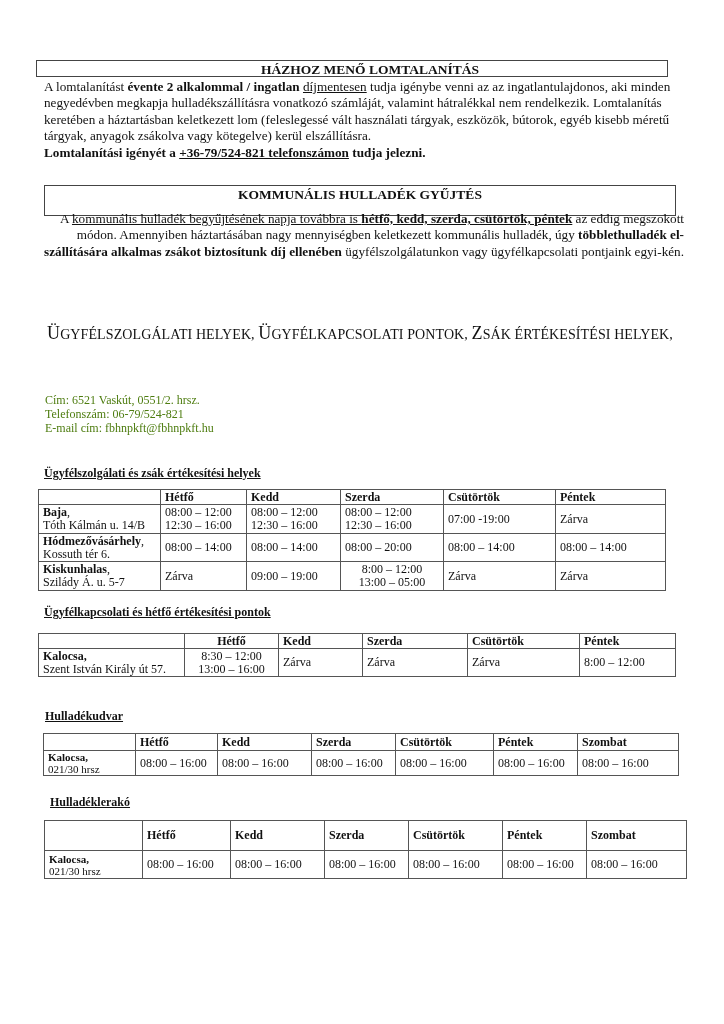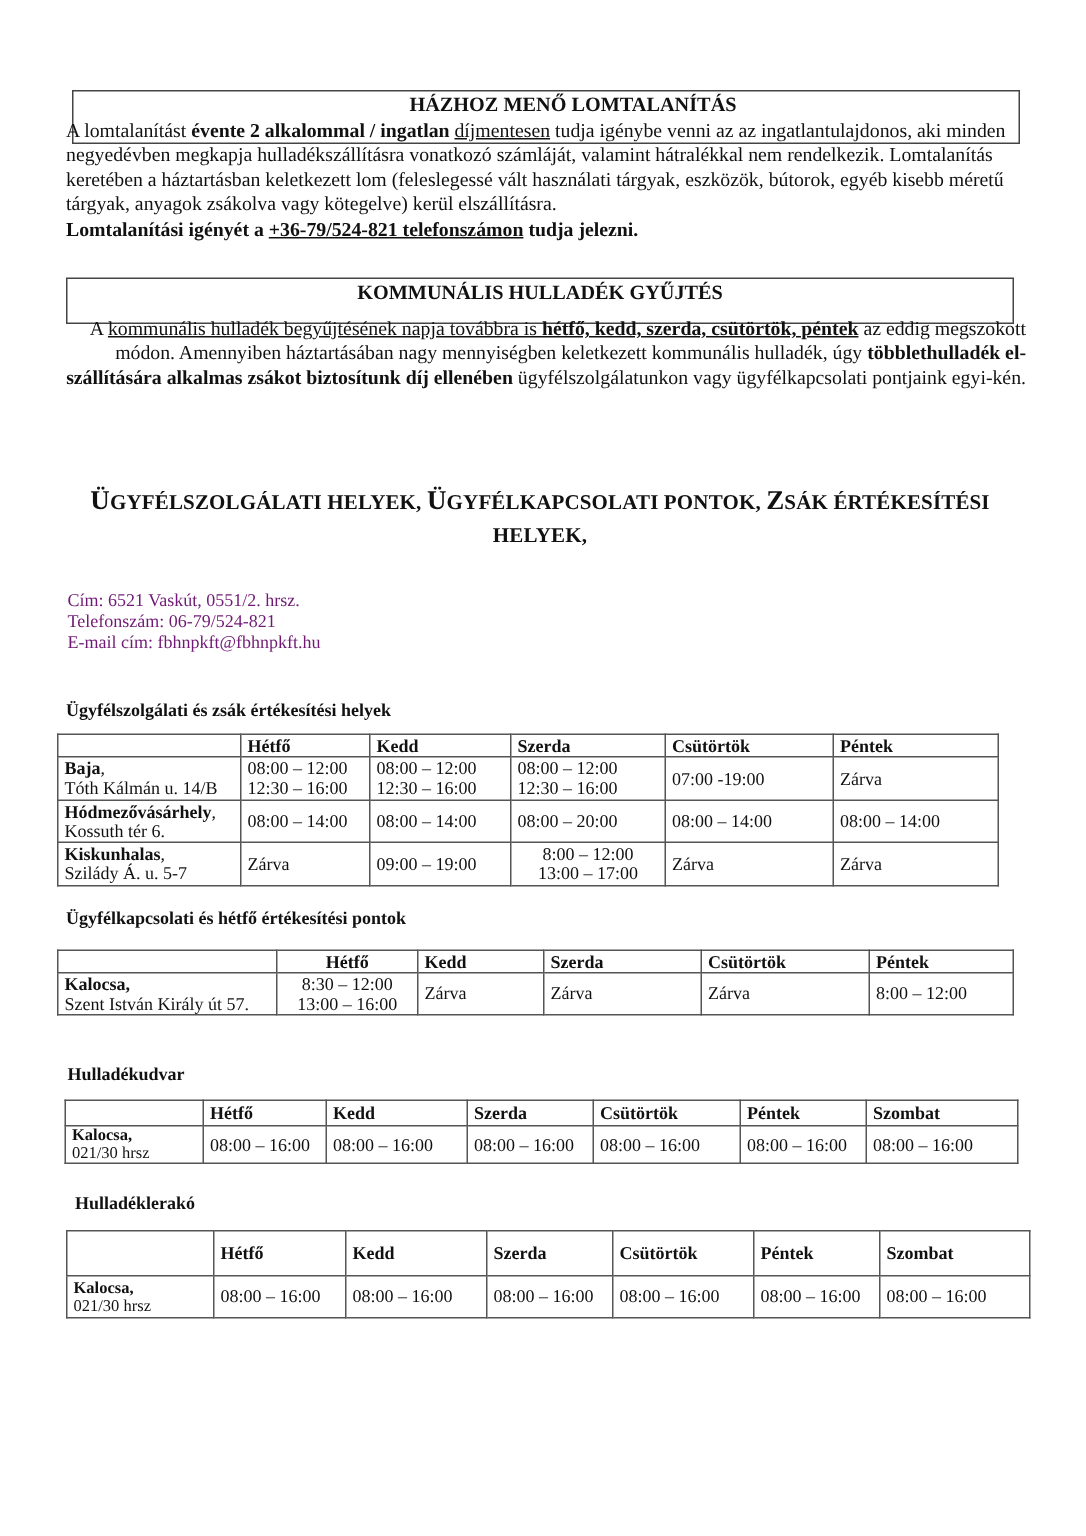--- a/index.html
+++ b/index.html
@@ -3,37 +3,37 @@
 <meta charset="utf-8">
 <style>
   html, body { margin:0; padding:0; background:#ffffff; }
   body { width:724px; height:1024px; position:relative; overflow:hidden;
          font-family:"Liberation Serif", serif; color:#111; font-size:13px; }
   .boxtitle { position:absolute; border:1px solid #444; text-align:center;
               font-weight:bold; font-size:13.5px; line-height:18px; box-sizing:border-box; }
   .para { position:absolute; font-size:13.2px; line-height:16.4px; }
   .para b { font-weight:bold; }
   .u { text-decoration:underline; }
-  .bigtitle { position:absolute; left:40px; width:640px; text-align:center; font-weight:bold;
+  .bigtitle { position:absolute; left:40px; width:640px; text-align:center; font-weight:normal;
               font-size:14px; line-height:22px; letter-spacing:0.1px; }
   .bigtitle .cap { font-size:18px; }
-  .contact { position:absolute; left:45px; font-size:12px; line-height:14px; color:#701a75; }
-  .sechead { position:absolute; font-weight:bold; font-size:12px; }
+  .contact { position:absolute; left:45px; font-size:12px; line-height:14px; color:#4d7c0f; }
+  .sechead { position:absolute; font-weight:bold; font-size:12px; text-decoration:underline; }
   table { position:absolute; border-collapse:collapse; font-size:12px; }
   td, th { border:1px solid #555; padding:0 4px; vertical-align:middle; text-align:left;
            line-height:13px; font-weight:normal; }
   th { font-weight:bold; }
   td.c { text-align:center; }
   .loc-name { font-weight:bold;margin-top:40px; }
   .small td.first { font-size:11px; line-height:12px; }
 </style>
 </head>
 <body>
 
-<div class="boxtitle" style="left:48px; top:60px; width:632px; height:36px;padding-left:36px;">HÁZHOZ MENŐ LOMTALANÍTÁS</div>
+<div class="boxtitle" style="left:36px; top:60px; width:632px; height:17px;padding-left:36px;">HÁZHOZ MENŐ LOMTALANÍTÁS</div>
 <div class="para" style="left:44px; top:79px; width:640px;">
   <span>A lomtalanítást </span><b>évente 2 alkalommal / ingatlan</b><span> </span><span class="u">díjmentesen</span><span> tudja igénybe venni az az ingatlantulajdonos, aki minden negyedévben megkapja hulladékszállításra vonatkozó számláját, valamint hátralékkal nem rendelkezik. Lomtalanítás keretében a háztartásban keletkezett lom (feleslegessé vált használati tárgyak, eszközök, bútorok, egyéb kisebb méretű tárgyak, anyagok zsákolva vagy kötegelve) kerül elszállításra.</span><br>
   <b><span>Lomtalanítási igényét a </span><span class="u">+36-79/524-821 telefonszámon</span><span> tudja jelezni.</span></b>
 </div>
 
 <div class="boxtitle" style="left:44px; top:185px; width:632px; height:31px;">KOMMUNÁLIS HULLADÉK GYŰJTÉS</div>
 <div class="para" style="left:44px; top:211px; width:640px;text-align:right;">
   <span>A </span><span class="u">kommunális hulladék begyűjtésének napja továbbra is </span><b class="u">hétfő, kedd, szerda, csütörtök, péntek</b><span> az eddig megszokott módon. Amennyiben háztartásában nagy mennyiségben keletkezett kommunális hulladék, úgy </span><b>többlethulladék el-szállítására alkalmas zsákot biztosítunk díj ellenében</b><span> ügyfélszolgálatunkon vagy ügyfélkapcsolati pontjaink egyi-kén.</span>
 </div>
 
@@ -81,21 +81,21 @@
     <td>08:00 – 14:00</td>
     <td>08:00 – 14:00</td>
     <td>08:00 – 20:00</td>
     <td>08:00 – 14:00</td>
     <td>08:00 – 14:00</td>
   </tr>
   <tr style="height:29px">
     <td><span class="loc-name">Kiskunhalas</span><span>,</span><br><span>Szilády Á. u. 5-7</span></td>
     <td>Zárva</td>
     <td>09:00 – 19:00</td>
-    <td class="c"><span>8:00 – 12:00</span><br><span>13:00 – 17:00</span></td>
+    <td class="c"><span>8:00 – 12:00</span><br><span>13:00 – 05:00</span></td>
     <td>Zárva</td>
     <td>Zárva</td>
   </tr>
 </tbody>
   </table>
 
 <div class="sechead" style="left:44px; top:605px;">Ügyfélkapcsolati és hétfő értékesítési pontok</div>
 <table id="t2" style="left:38px; top:633px; width:638px;">
   <colgroup>
       <col style="width:146px">

